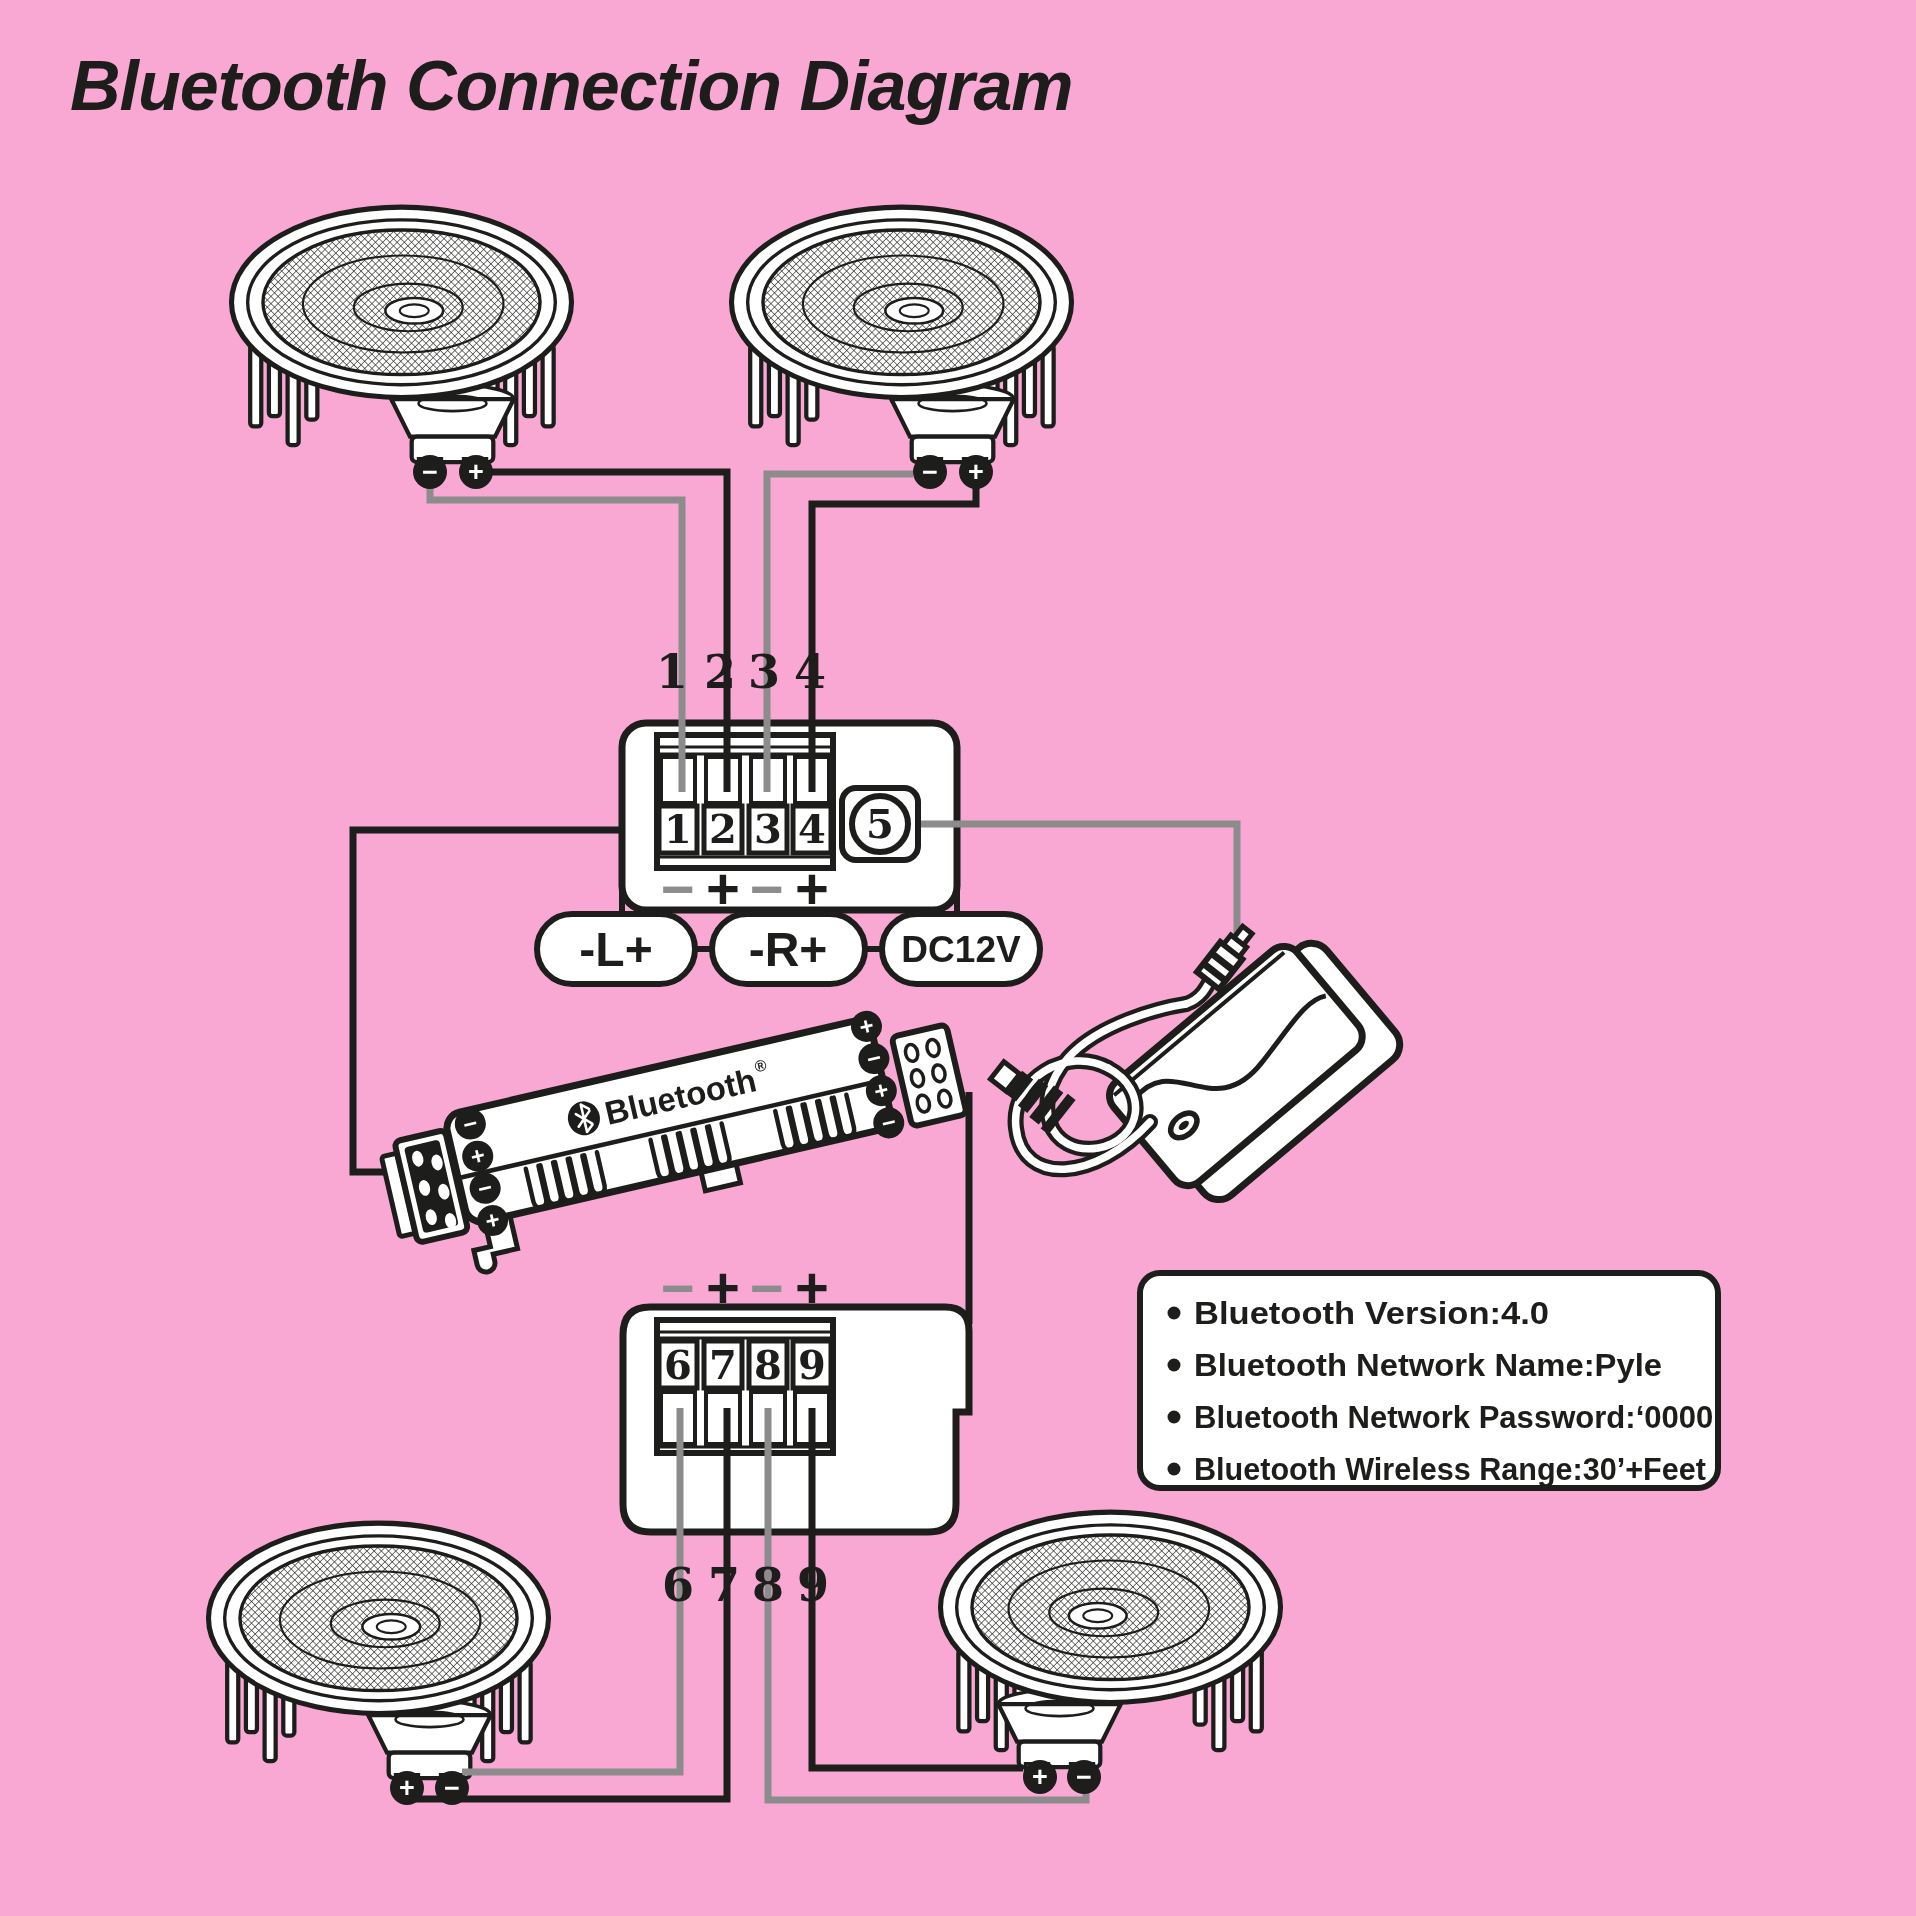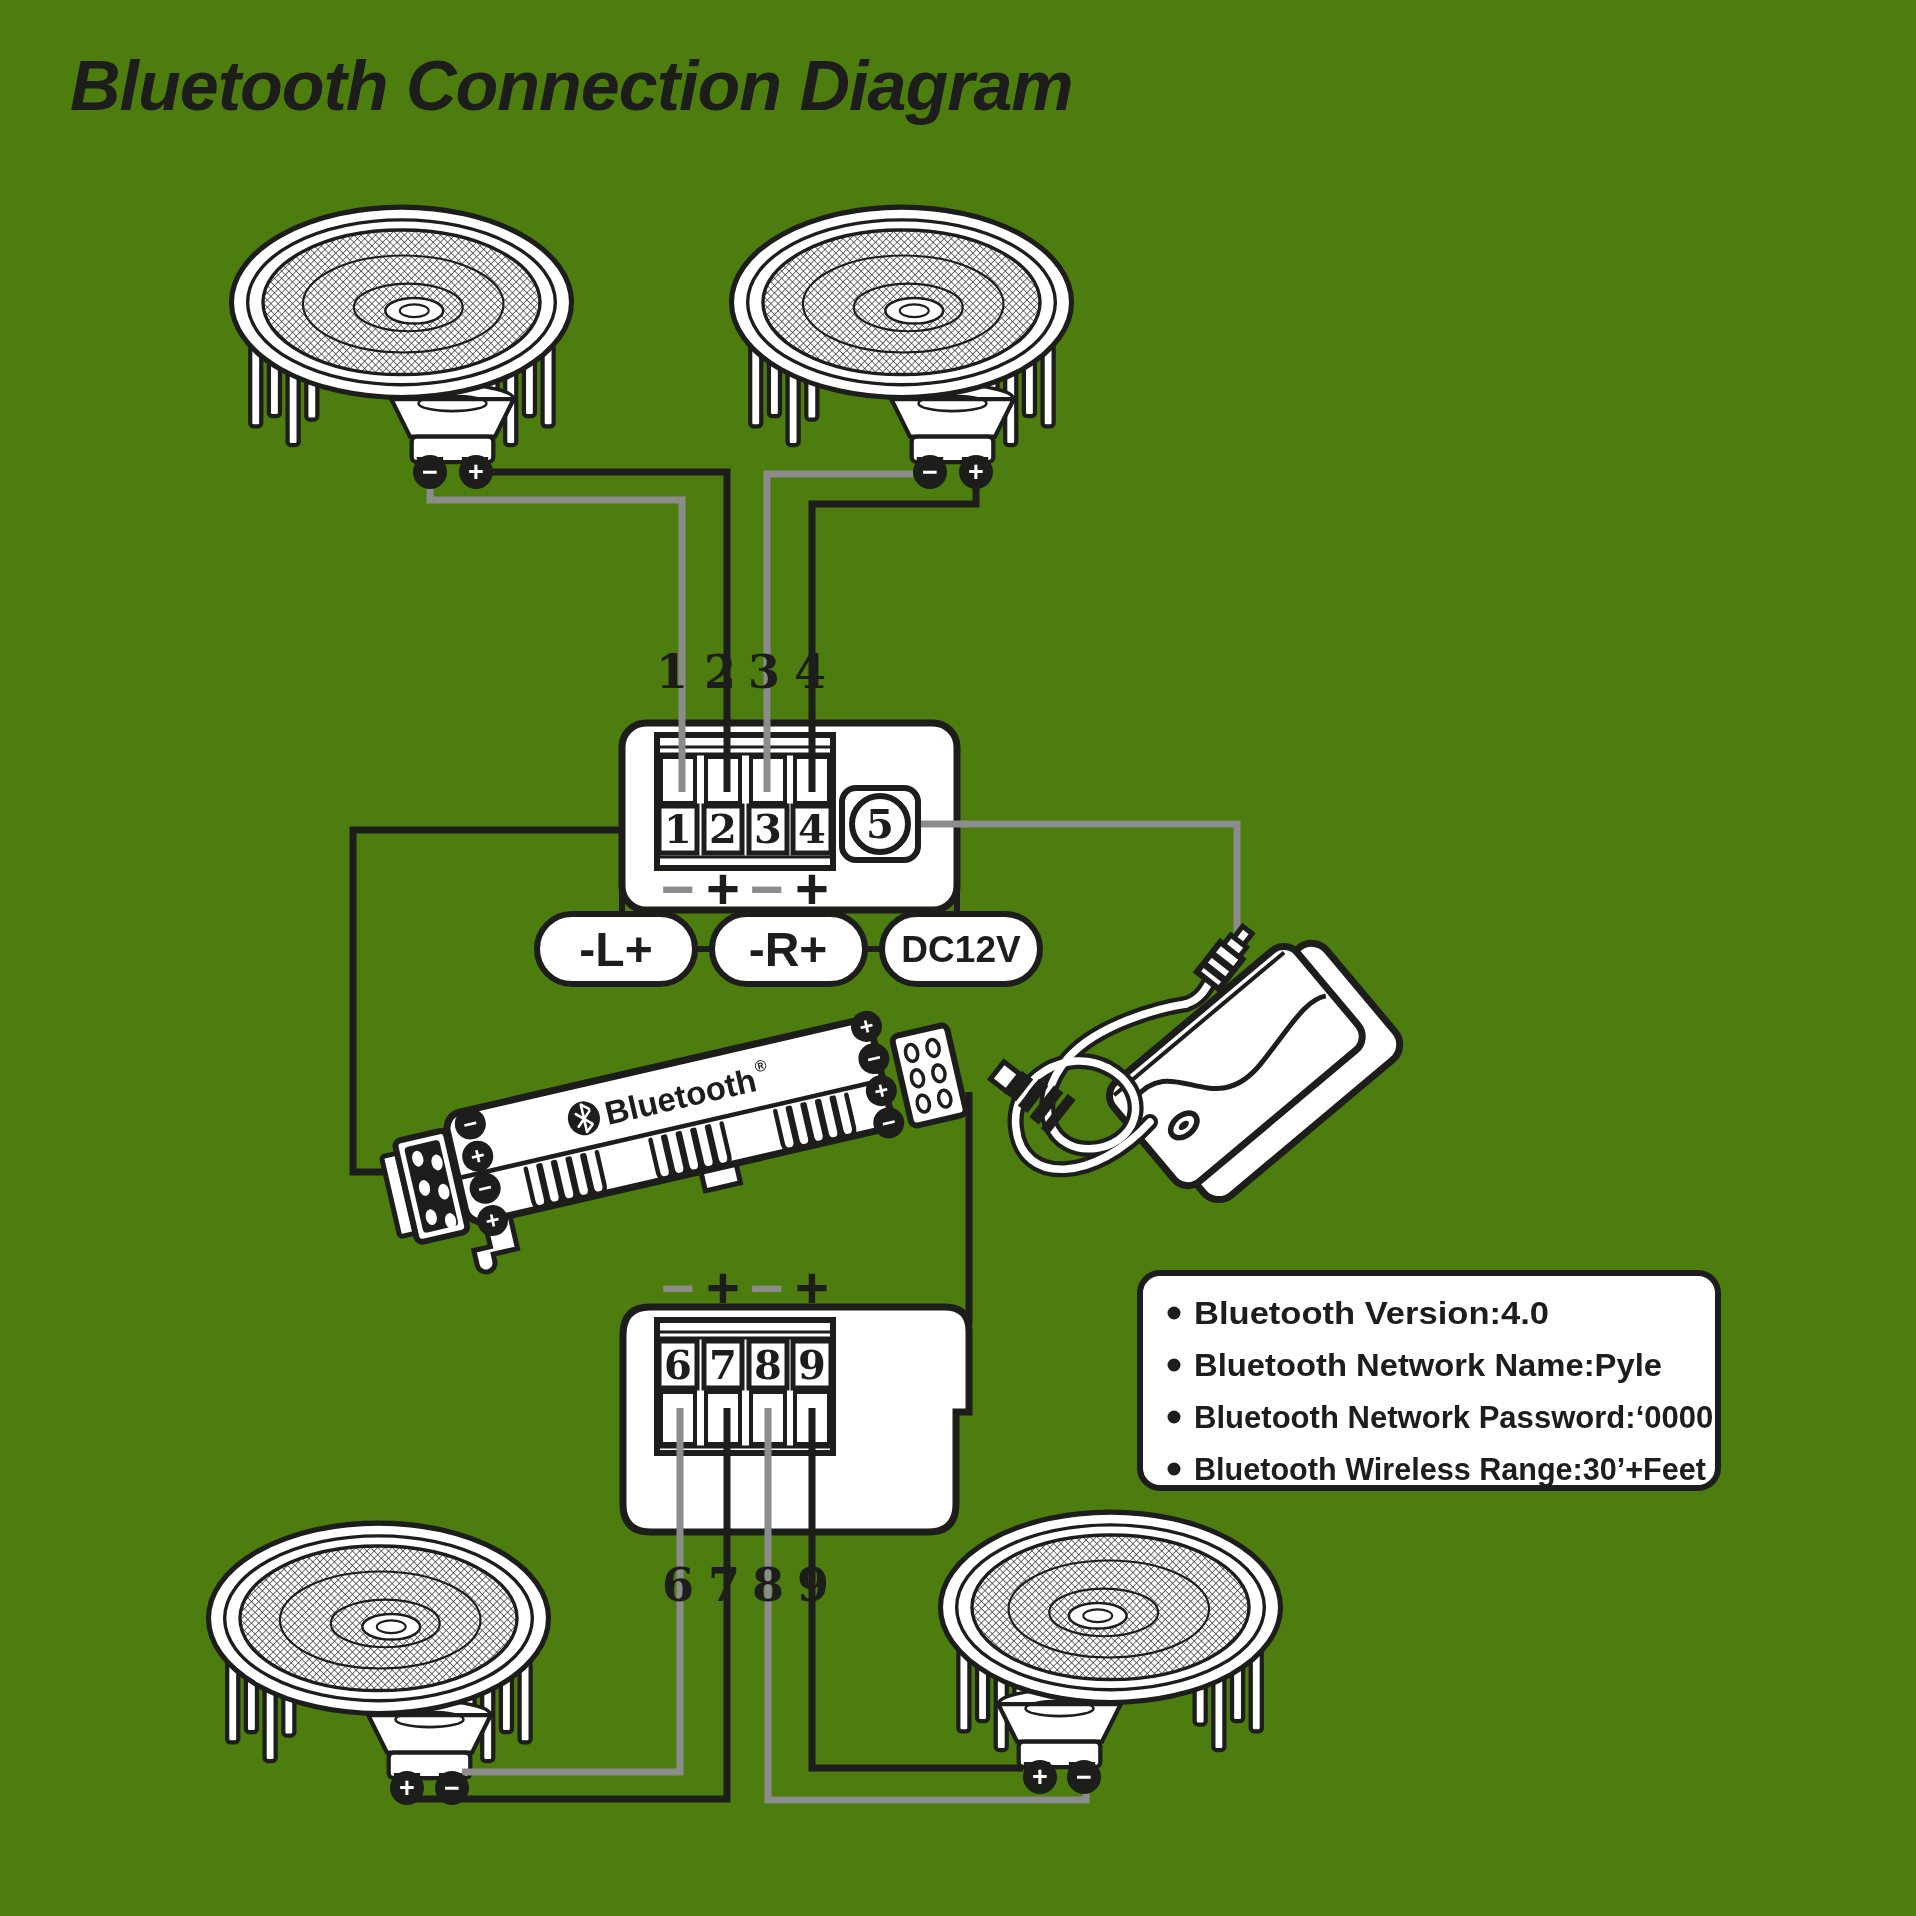--- a/index.html
+++ b/index.html
@@ -1,16 +1,16 @@
 <!DOCTYPE html>
 <html><head>
 <meta charset="utf-8">
 <style>
   html,body{margin:0;padding:0;background:#fff;}
-  #canvas{position:relative;width:1916px;height:1916px;background:#4d7c0f;overflow:hidden;}
+  #canvas{position:relative;width:1916px;height:1916px;background:#f9a8d4;overflow:hidden;}
   svg{display:block;}
   text{user-select:none;}
   .title-text{font:bold italic 70px "Liberation Sans",sans-serif;letter-spacing:-1px;fill:#1d1d1b;}
   .num{font:bold 46px "DejaVu Serif",serif;fill:#1d1d1b;text-anchor:middle;}
   .cellnum{font:bold 40px "DejaVu Serif",serif;fill:#1d1d1b;text-anchor:middle;}
   .pol{font:bold 58px "Liberation Sans",sans-serif;text-anchor:middle;}
   .pol-minus{fill:#8c8c8c;}
   .pol-plus{fill:#1d1d1b;}
   .pill-label{font:bold 48px "Liberation Sans",sans-serif;fill:#1d1d1b;text-anchor:middle;}
   .dc-label{font:bold 37px "Liberation Sans",sans-serif;fill:#1d1d1b;text-anchor:middle;}

